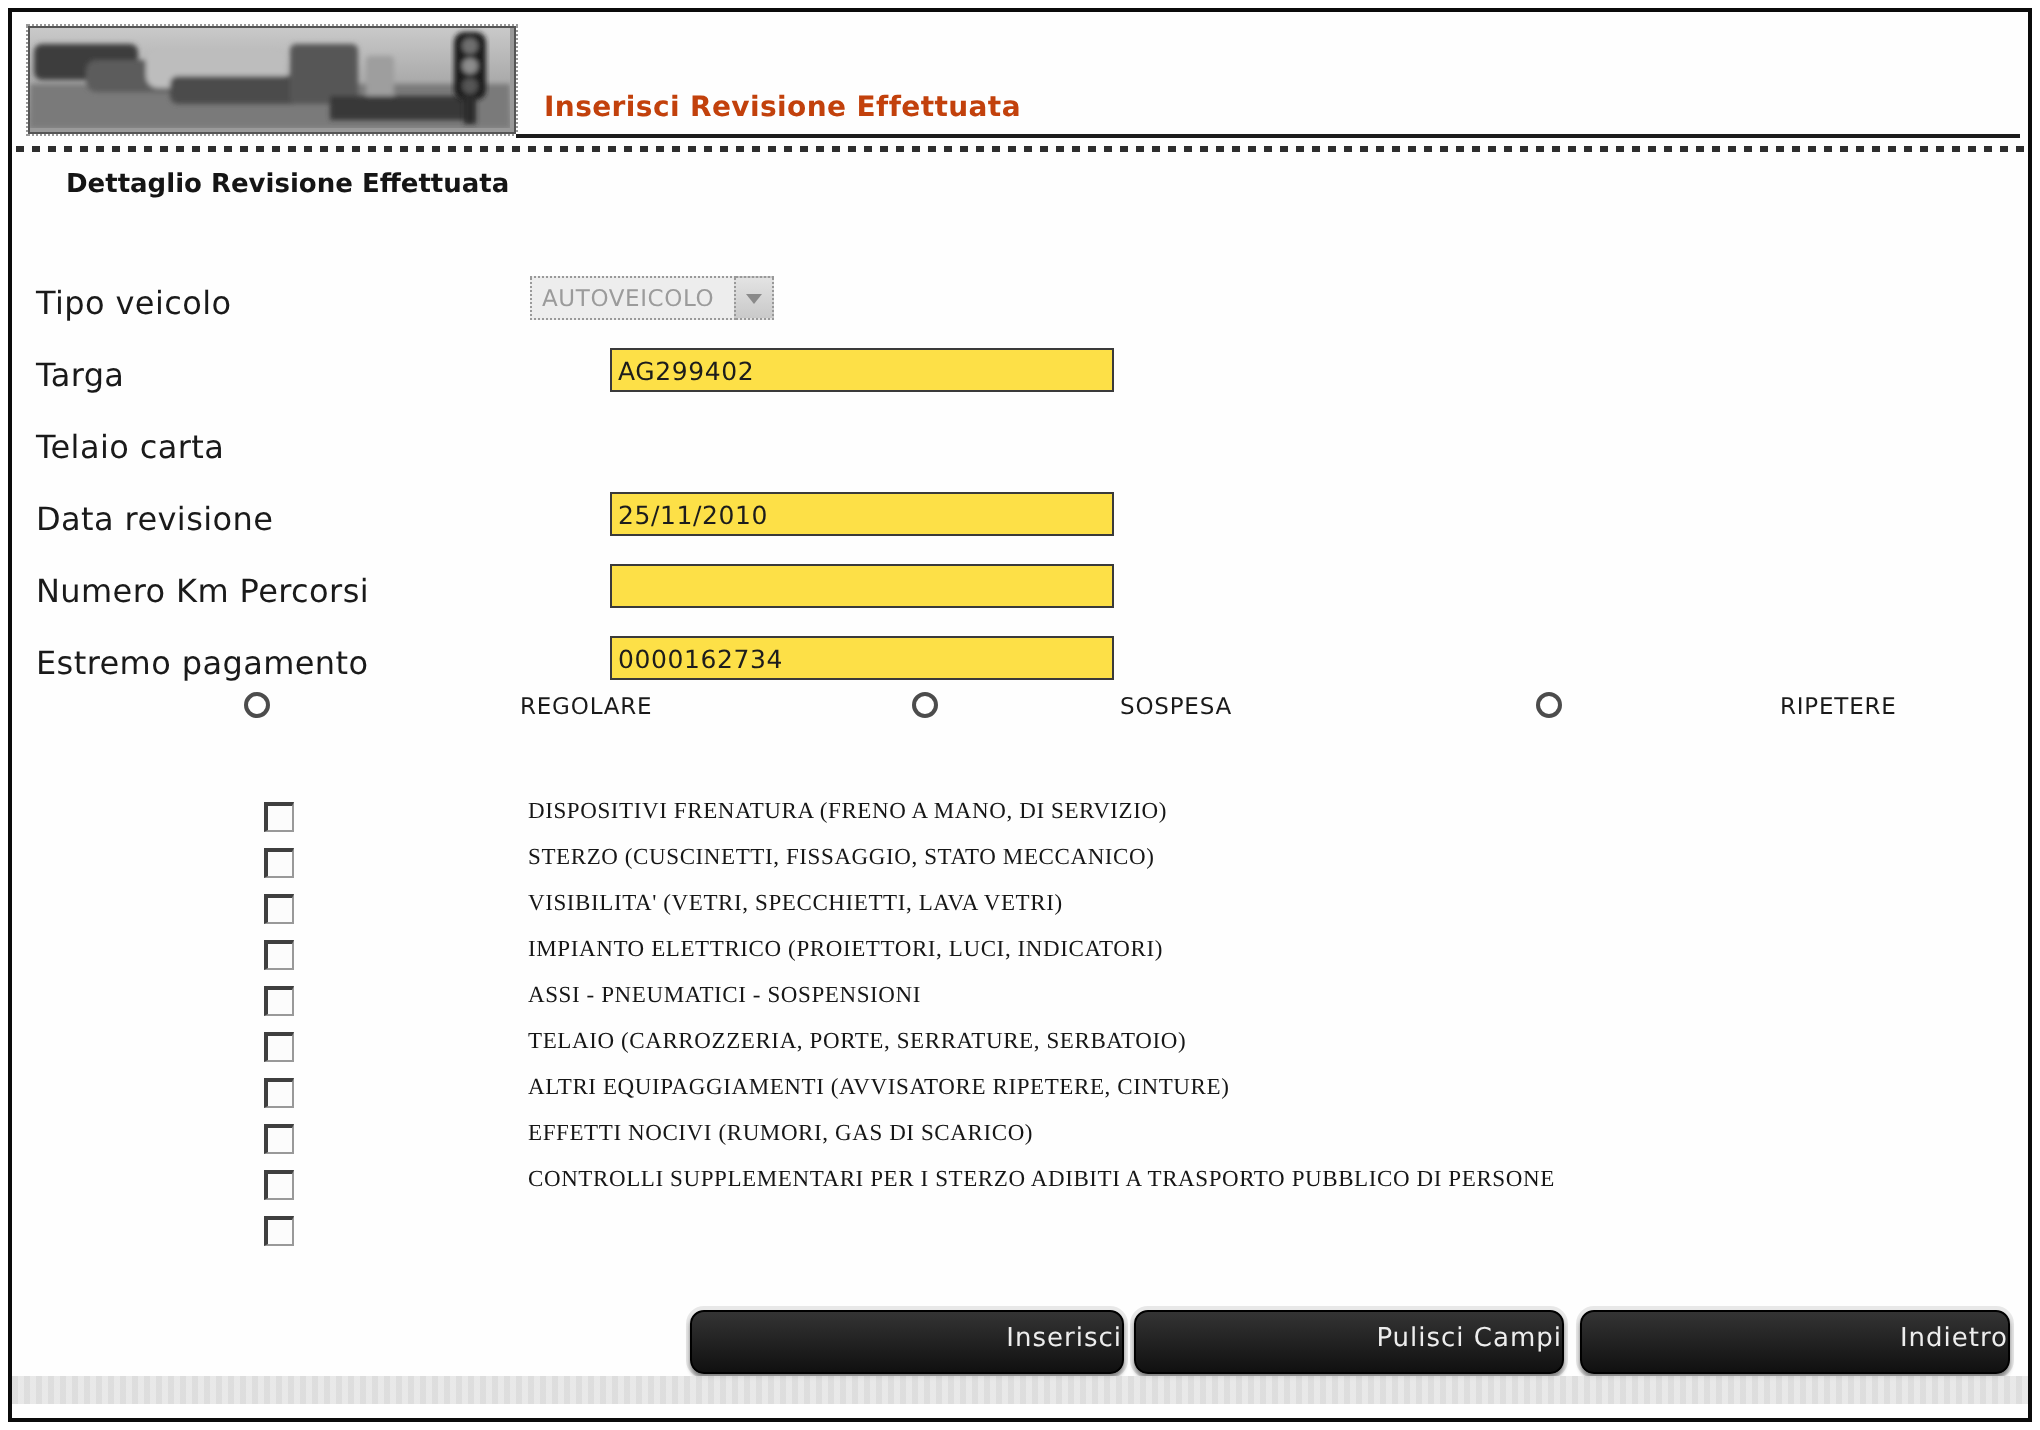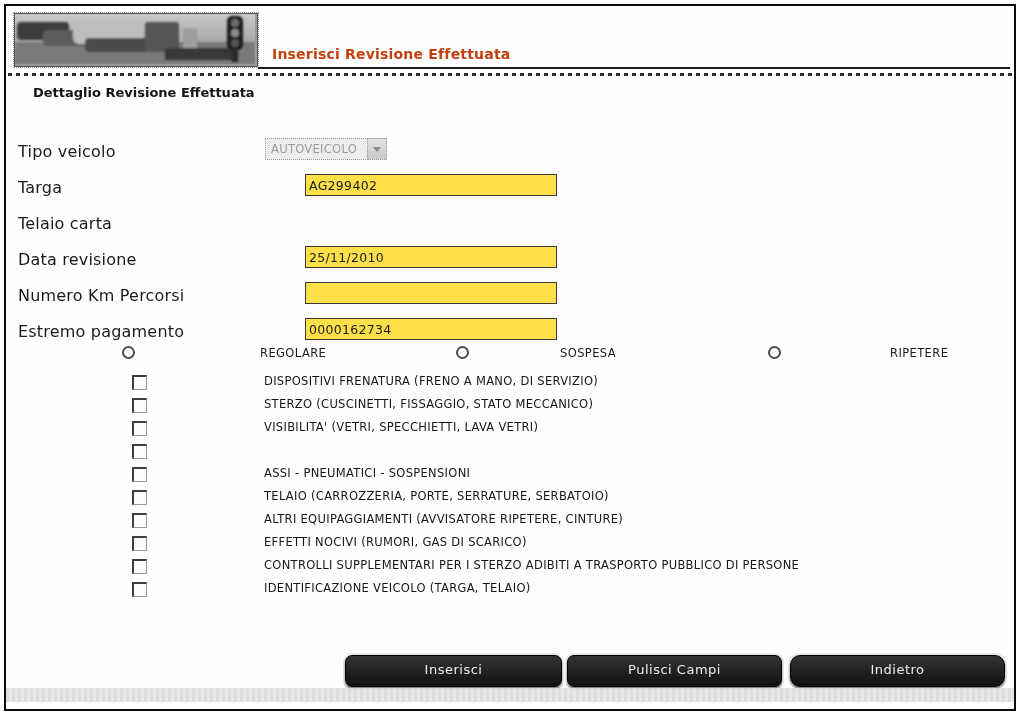--- a/index.html
+++ b/index.html
@@ -60,34 +60,34 @@
   }
   
   .radio-circle{
     position:absolute;top:340px;width:9px;height:9px;border:2px solid #4c4c4c;
     border-radius:50%;background:#fff;cursor:pointer;
   }
   .radio-label{
     position:absolute;top:340px;font-size:11.5px;letter-spacing:.4px;color:#1a1a1a;
   }
   
-  #checklist{position:absolute;left:126px;top:368px;width:860px;}
+  #checklist{position:absolute;left:126px;top:394px;width:860px;font-family:Liberation Serif, serif;}
   .check-row{display:flex;align-items:flex-start;height:23px;}
   .checkbox{
     width:12px;height:12px;margin-top:1px;flex:0 0 auto;
     background:#fcfcfc;border:1px solid #999;
     border-top:2px solid #3f3f3f;border-left:2px solid #3f3f3f;cursor:pointer;
   }
   .check-label{margin-left:117px;font-size:11.5px;letter-spacing:.3px;white-space:nowrap;color:#161616;}
   
   .action-button{
     position:absolute;top:649px;height:30px;border-radius:7px;
     background:linear-gradient(#343434,#101010);
     border:1px solid #000;box-shadow:0 2px 2px rgba(0,0,0,.45),0 0 0 2px #e8e8e8;
-    color:#ededed;font-size:13px;letter-spacing:.5px;text-align:center;line-height:28px;
+    color:#ededed;font-size:13px;letter-spacing:.5px;text-align:right;line-height:28px;
     font-family:"DejaVu Sans","Liberation Sans",sans-serif;cursor:pointer;
   }
   .footer-strip{
     position:absolute;left:0;right:0;bottom:7px;height:14px;
     background:repeating-linear-gradient(90deg,#dadada 0 3px,#e6e6e6 3px 6px);
     opacity:.9;
   }
 </style>
 </head>
 <body>
@@ -177,20 +177,21 @@
       <div class="check-row">
         <span class="checkbox"></span>
         <span class="check-label">STERZO (CUSCINETTI, FISSAGGIO, STATO MECCANICO)</span>
       </div>
       <div class="check-row">
         <span class="checkbox"></span>
         <span class="check-label">VISIBILITA' (VETRI, SPECCHIETTI, LAVA VETRI)</span>
       </div>
       <div class="check-row">
         <span class="checkbox"></span>
+        <span class="check-label">IMPIANTO ELETTRICO (PROIETTORI, LUCI, INDICATORI)</span>
       </div>
       <div class="check-row">
         <span class="checkbox"></span>
         <span class="check-label">ASSI - PNEUMATICI - SOSPENSIONI</span>
       </div>
       <div class="check-row">
         <span class="checkbox"></span>
         <span class="check-label">TELAIO (CARROZZERIA, PORTE, SERRATURE, SERBATOIO)</span>
       </div>
       <div class="check-row">
@@ -200,24 +201,23 @@
       <div class="check-row">
         <span class="checkbox"></span>
         <span class="check-label">EFFETTI NOCIVI (RUMORI, GAS DI SCARICO)</span>
       </div>
       <div class="check-row">
         <span class="checkbox"></span>
         <span class="check-label">CONTROLLI SUPPLEMENTARI PER I STERZO ADIBITI A TRASPORTO PUBBLICO DI PERSONE</span>
       </div>
       <div class="check-row">
         <span class="checkbox"></span>
-        <span class="check-label">IDENTIFICAZIONE VEICOLO (TARGA, TELAIO)</span>
       </div>
     </div>
 
   <div id="buttons">
       <div class="action-button" style="left: 339px; width: 215px;">Inserisci</div>
       <div class="action-button" style="left: 561px; width: 213px;">Pulisci Campi</div>
-      <div class="action-button" style="left: 784px; width: 213px; border-radius: 10px;">Indietro</div>
+      <div class="action-button" style="left: 784px; width: 213px;">Indietro</div>
     </div>
 
   <div class="footer-strip"></div>
 </div>
 
 </body></html>

